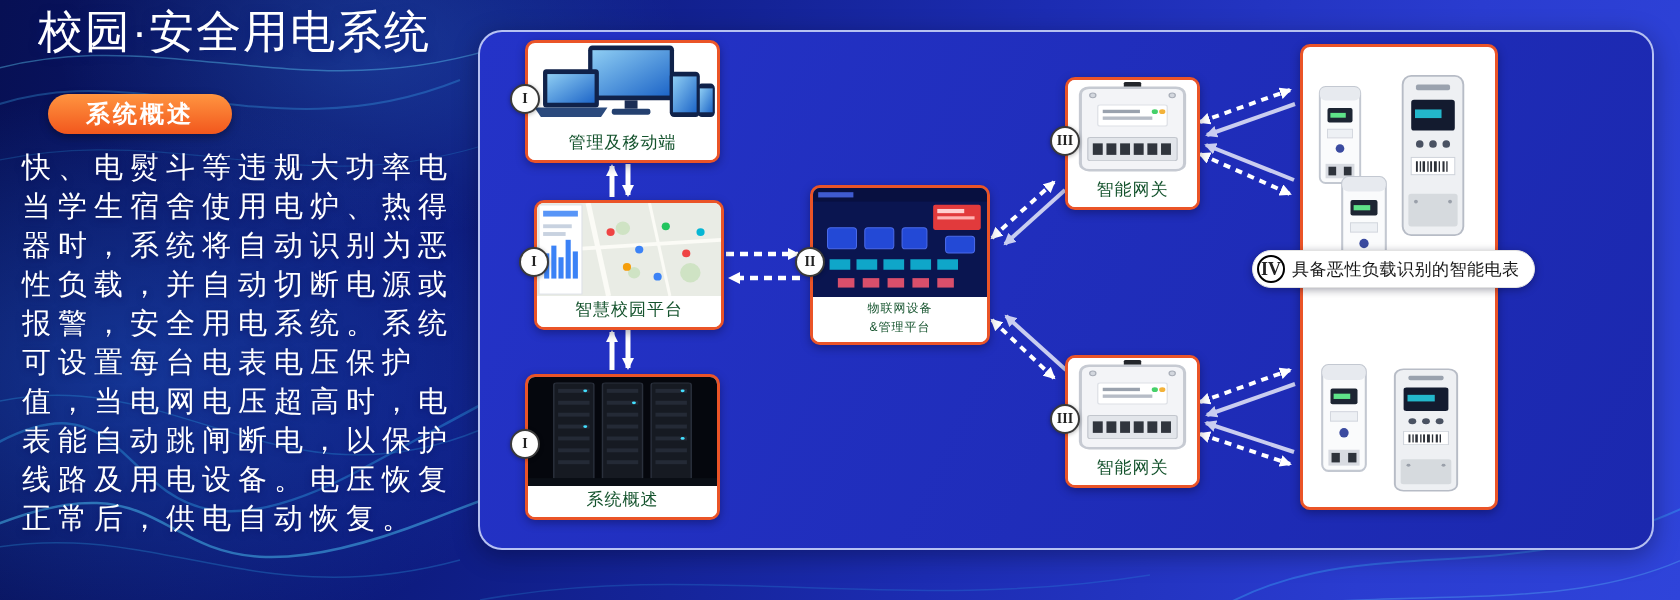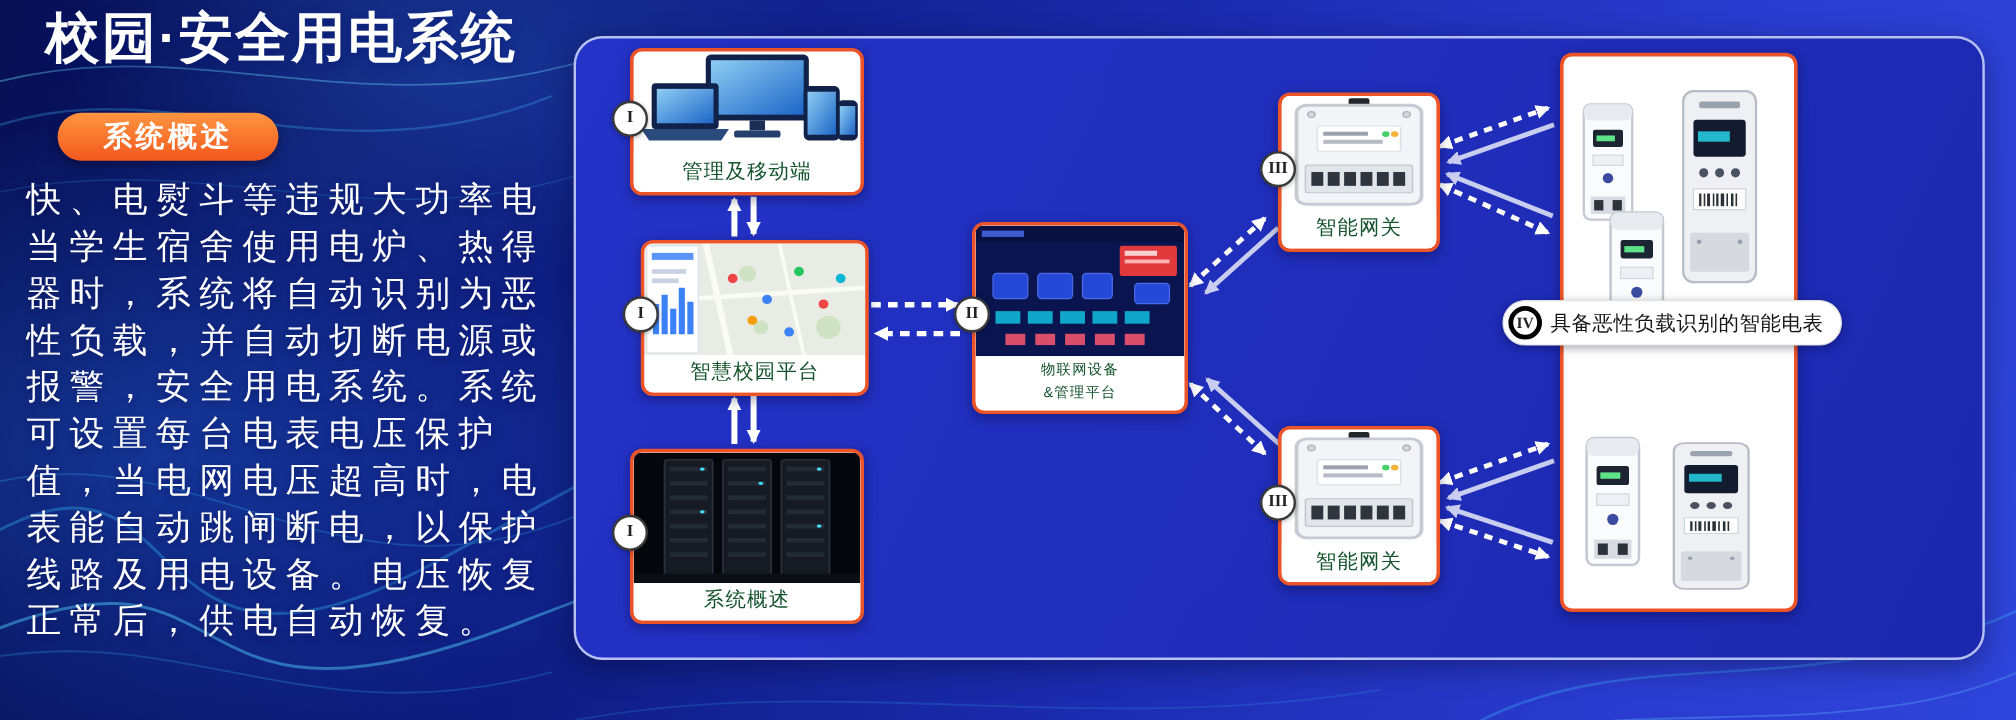--- a/index.html
+++ b/index.html
@@ -8,21 +8,21 @@
     font-family:"Liberation Sans","DejaVu Sans",sans-serif;
     background:
       radial-gradient(700px 450px at 8% 62%, rgba(45,125,255,.32), transparent 62%),
       radial-gradient(520px 320px at 22% 8%, rgba(70,160,255,.22), transparent 60%),
       linear-gradient(102deg,#071054 0%,#0d1b7e 28%,#1c2cb2 58%,#2a3cd0 82%,#2f44da 100%);
   }
   .bg-waves{position:absolute;inset:0;width:1680px;height:600px;}
   
   .title{
     position:absolute;left:38px;top:2px;margin:0;
-    font-size:45px;font-weight:700;letter-spacing:2px;color:#ffffff;
+    font-size:45px;font-weight:400;letter-spacing:2px;color:#ffffff;
     text-shadow:0 3px 10px rgba(0,20,110,.65);
   }
   .badge{
     position:absolute;left:48px;top:94px;width:184px;height:40px;
     display:flex;align-items:center;justify-content:center;
     background:linear-gradient(180deg,#ff9540,#f2571d);
     border-radius:20px;color:#fff;font-size:24px;font-weight:700;letter-spacing:3px;
     box-shadow:0 3px 8px rgba(0,0,0,.35);
   }
   .desc{position:absolute;left:22px;top:148px;width:456px;color:#ffffff;}
@@ -55,23 +55,23 @@
     display:flex;align-items:center;justify-content:center;
     font-family:"Liberation Serif","DejaVu Serif",serif;font-size:14px;font-weight:700;color:#222;
     box-shadow:0 1px 4px rgba(0,0,0,.3);
   }
   .pill{
     position:absolute;left:772px;top:218px;height:36px;z-index:3;
     display:flex;align-items:center;gap:7px;background:#ffffff;border:1px solid #e2e2e2;
     border-radius:19px;padding:0 14px 0 4px;box-shadow:0 2px 8px rgba(0,0,30,.35);
   }
   .pill .numeral-inline{
-    width:28px;height:28px;border-radius:50%;background:#fff;border:4px solid #000000;box-sizing:border-box;
+    width:28px;height:28px;border-radius:50%;background:#fff;border:2px solid #000000;box-sizing:border-box;
     display:flex;align-items:center;justify-content:center;
-    font-family:"Liberation Serif","DejaVu Serif",serif;font-size:13px;font-weight:700;color:#222;flex:none;
+    font-family:"Liberation Serif","DejaVu Serif",serif;font-size:18px;font-weight:700;color:#222;flex:none;
   }
   .pill-text{font-size:17px;color:#161616;white-space:nowrap;letter-spacing:.5px;}
   .meter{position:absolute;}
   .meter svg{width:100%;height:100%;display:block;}
 </style>
 </head>
 <body>
 
 <div class="stage">
 

